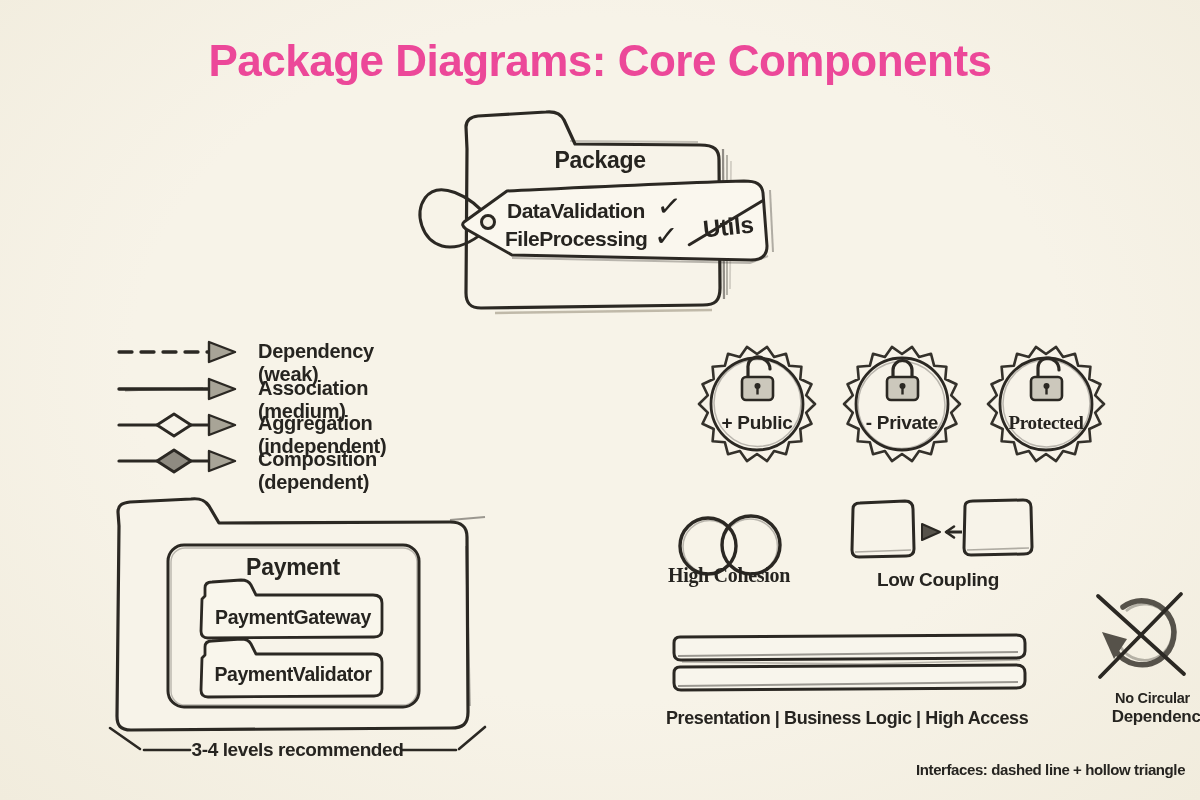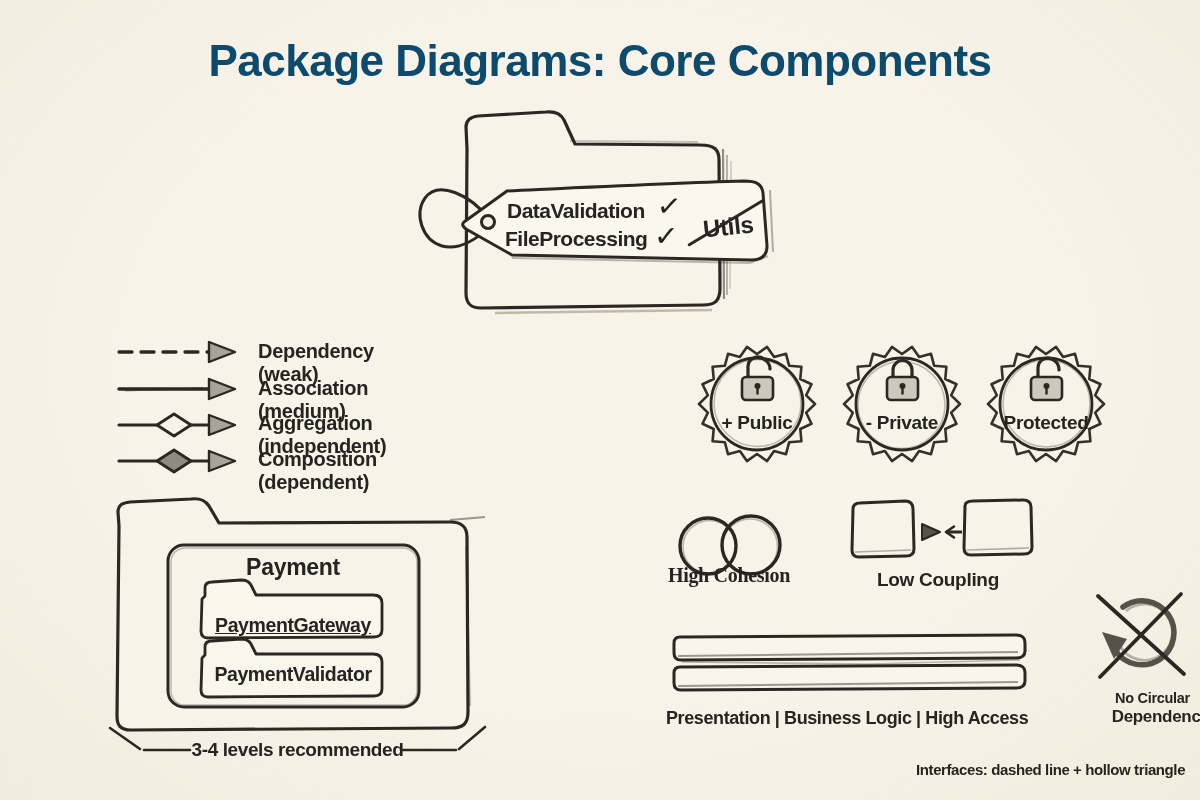--- a/index.html
+++ b/index.html
@@ -8,38 +8,39 @@
     background:radial-gradient(ellipse at 50% 45%, #f7f3e8 55%, #f1ecdd 100%);
     font-family:"Liberation Sans","DejaVu Sans",sans-serif;
     color:#2b2823;
   }
   .abs{position:absolute;}
   .lbl{font-weight:bold;color:#262420;letter-spacing:-0.3px;}
   .ctr{text-align:center;}
   svg{display:block;overflow:visible;}
   .title{
     width:1200px;top:36px;left:0;text-align:center;
-    font-size:44px;font-weight:bold;letter-spacing:-0.5px;color:#0c4a6e;
+    font-size:44px;font-weight:bold;letter-spacing:-0.5px;color:#ec4899;
   }
   .note-sm{font-size:15px;}
 </style>
 </head>
 <body>
 
 <div class="abs title">Package Diagrams: Core Components</div>
 
 <div class="abs" style="left:450px;top:103px;width:340px;height:215px;">
   <svg class="abs" style="left:0;top:0;" width="300" height="215" viewBox="0 0 300 215">
     <path d="M17,46 L16,24 C16,17 20,14 28,13 L96,9 C106,8 111,11 114,17 L125,41 L250,42 C265,42 269,47 269,57 L270,185 C270,198 265,202 253,202 L31,205 C20,205 16,200 16,190 Z" fill="#f7f3e9" stroke="#2b2823" stroke-width="3.2" stroke-linejoin="round"></path>
     <path d="M120,38 L248,39" fill="none" stroke="#2b2823" stroke-width="2" opacity="0.25"></path>
     <path d="M273,46 L274,196" fill="none" stroke="#2b2823" stroke-width="2.2" opacity="0.5"></path>
     <path d="M277,52 L277,192" fill="none" stroke="#2b2823" stroke-width="2" opacity="0.32"></path>
     <path d="M281,58 L280,186" fill="none" stroke="#2b2823" stroke-width="1.8" opacity="0.18"></path>
     <path d="M45,210 L262,207" fill="none" stroke="#b9b3a2" stroke-width="2.4" opacity="0.9"></path>
   </svg>
+  <div class="abs lbl ctr" style="left:0;top:44px;width:300px;font-size:23px;">Package</div>
 
   <svg class="abs" style="left:-38px;top:65px;" width="380" height="105" viewBox="0 0 380 105">
     <path d="M78,52 C58,26 26,12 13,30 C2,46 10,72 30,78 C48,83 66,70 79,58" fill="none" stroke="#2b2823" stroke-width="3" stroke-linecap="round"></path>
     <path d="M52,54 L95,23 C180,19 260,15 332,13 C344,13 350,16 351,25 L355,78 C355,88 349,92 339,92 L100,87 L54,61 C50,58 50,56 52,54 Z" fill="#faf7ee" stroke="#2b2823" stroke-width="3" stroke-linejoin="round"></path>
     <path d="M100,90 L338,95 L356,88" fill="none" stroke="#2b2823" stroke-width="2" opacity="0.3"></path>
     <path d="M358,22 L361,84" fill="none" stroke="#2b2823" stroke-width="2" opacity="0.35"></path>
     <circle cx="76" cy="54" r="6.5" fill="#f5f1e5" stroke="#2b2823" stroke-width="3"></circle>
   </svg>
   <div class="abs lbl" style="left:57px;top:96px;font-size:21px;letter-spacing:-0.5px;">DataValidation</div>
   <div class="abs lbl" style="left:55px;top:124px;font-size:21px;letter-spacing:-0.5px;">FileProcessing</div>
@@ -112,21 +113,21 @@
     <g>
       <path d="M56,39 L56,31 A9.5,9.5 0 0 1 75,31 L75,39" fill="none" stroke="#2b2823" stroke-width="3.2" stroke-linecap="round"></path>
       <rect x="50" y="38" width="31" height="23" rx="4" fill="#ccc8bc" stroke="#2b2823" stroke-width="2.6"></rect>
       <circle cx="65.5" cy="47" r="3" fill="#2b2823"></circle>
       <rect x="64.3" y="48.5" width="2.4" height="7" fill="#2b2823"></rect>
     </g>
   </svg>
   <div class="abs lbl ctr" style="left:0;top:73px;width:130px;font-size:19px;">- Private</div>
 </div>
 
-<div class="abs" style="left:981px;top:339px;width:130px;height:132px;">
+<div class="abs" style="left:981px;top:339px;width:130px;height:132px;font-family:Liberation Serif, serif;">
   <svg width="130" height="132" viewBox="0 0 130 132">
     <polygon points="123,65 114.2,73.7 119.5,84.8 108.3,90 109.4,102.3 97.1,103.3 94,115.2 82.1,112 75.1,122.1 65,115 54.9,122.1 47.9,112 36,115.2 32.9,103.3 20.6,102.3 21.7,90 10.5,84.8 15.8,73.7 7,65 15.8,56.3 10.5,45.2 21.7,40 20.6,27.7 32.9,26.7 36,14.8 47.9,18 54.9,7.9 65,15 75.1,7.9 82.1,18 94,14.8 97.1,26.7 109.4,27.7 108.3,40 119.5,45.2 114.2,56.3" fill="#f7f3e9" stroke="#34312b" stroke-width="2.6" stroke-linejoin="round"></polygon>
     <circle cx="65" cy="65" r="46" fill="none" stroke="#2b2823" stroke-width="2.8"></circle>
     <circle cx="65.5" cy="64.5" r="43.5" fill="none" stroke="#2b2823" stroke-width="1.5" opacity="0.3"></circle>
     <g>
       <path d="M57,39 L57,29 A10,10 0 0 1 74,22 C76.5,24 78,27 78,31" fill="none" stroke="#2b2823" stroke-width="3.2" stroke-linecap="round"></path>
       <rect x="50" y="38" width="31" height="23" rx="4" fill="#ccc8bc" stroke="#2b2823" stroke-width="2.6"></rect>
       <circle cx="65.5" cy="47" r="3" fill="#2b2823"></circle>
       <rect x="64.3" y="48.5" width="2.4" height="7" fill="#2b2823"></rect>
     </g>
@@ -142,21 +143,21 @@
     <path d="M361,50 L365,210" fill="none" stroke="#2b2823" stroke-width="2" opacity="0.3"></path>
 
     <rect x="63" y="49" width="251" height="162" rx="16" fill="none" stroke="#2b2823" stroke-width="3"></rect>
     <rect x="66" y="52" width="246" height="157" rx="14" fill="none" stroke="#2b2823" stroke-width="1.4" opacity="0.3"></rect>
 
     <path d="M100,100 L100,92 C100,88 102,86 107,86 L136,84 C141,84 144,85 146,89 L151,99 L268,99 C274,99 277,102 277,107 L277,134 C277,139 274,141 269,141 L103,142 C98,142 96,139 96,135 L97,103 Z" fill="#f9f6ec" stroke="#2b2823" stroke-width="2.8" stroke-linejoin="round"></path>
 
     <path d="M100,159 L100,151 C100,147 102,145 107,145 L136,143 C141,143 144,144 146,148 L151,158 L268,158 C274,158 277,161 277,166 L277,193 C277,198 274,200 269,200 L103,201 C98,201 96,198 96,194 L97,162 Z" fill="#f9f6ec" stroke="#2b2823" stroke-width="2.8" stroke-linejoin="round"></path>
   </svg>
   <div class="abs lbl ctr" style="left:38px;top:58px;width:300px;font-size:23px;">Payment</div>
-  <div class="abs lbl ctr" style="left:88px;top:118px;width:200px;font-size:19.5px;letter-spacing:-0.4px;text-decoration:underline;">PaymentGateway</div>
+  <div class="abs lbl ctr" style="left:88px;top:110px;width:200px;font-size:19.5px;letter-spacing:-0.4px;">PaymentGateway</div>
   <div class="abs lbl ctr" style="left:88px;top:167px;width:200px;font-size:19.5px;letter-spacing:-0.4px;">PaymentValidator</div>
 </div>
 
 <svg class="abs" style="left:100px;top:722px;" width="395" height="40" viewBox="0 0 395 40">
   <path d="M10,6 L40,27" fill="none" stroke="#2b2823" stroke-width="2.6" stroke-linecap="round"></path>
   <path d="M44,28 L90,28" fill="none" stroke="#2b2823" stroke-width="2.6" stroke-linecap="round"></path>
   <path d="M302,28 L356,28" fill="none" stroke="#2b2823" stroke-width="2.6" stroke-linecap="round"></path>
   <path d="M359,27 L385,5" fill="none" stroke="#2b2823" stroke-width="2.6" stroke-linecap="round"></path>
 </svg>
 <div class="abs lbl ctr" style="left:95px;top:739px;width:405px;font-size:19px;letter-spacing:-0.4px;">3-4 levels recommended</div>

